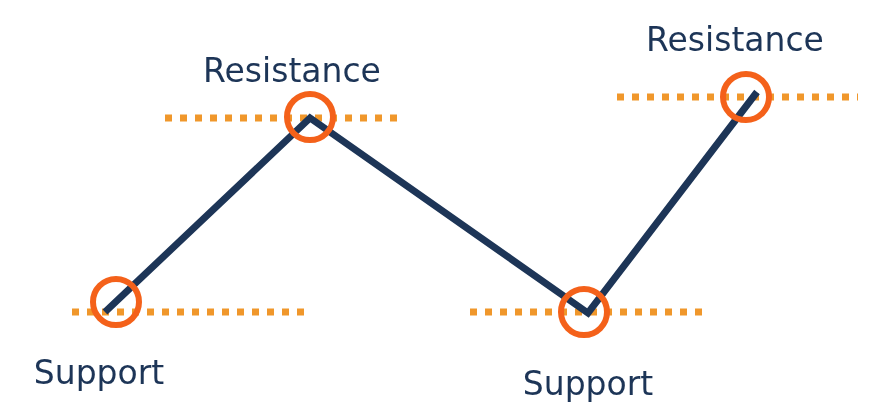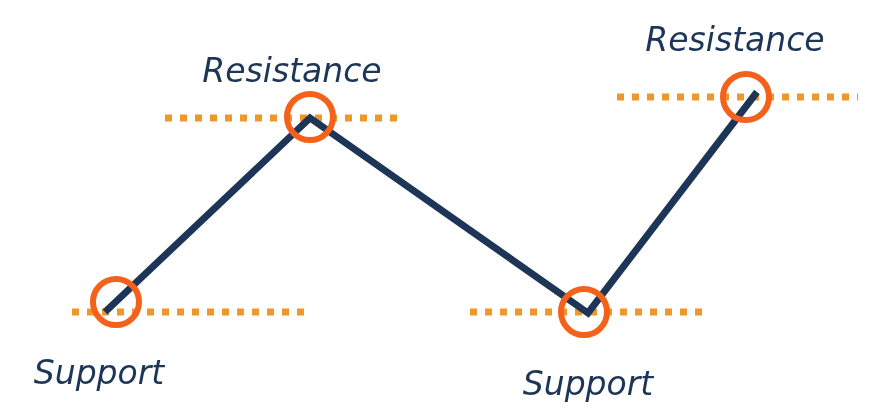--- a/index.html
+++ b/index.html
@@ -11,21 +11,20 @@
     width: 885px;
     height: 412px;
     overflow: hidden;
     font-family: "DejaVu Sans", sans-serif;
   }
   #stage {
     position: relative;
     width: 885px;
     height: 368px;
     background: #ffffff;
-    font-style: italic;
   }
   #chart-svg {
     position: absolute;
     top: 0;
     left: 0;
     width: 885px;
     height: 412px;
     display: block;
   }
   .axis-label {

